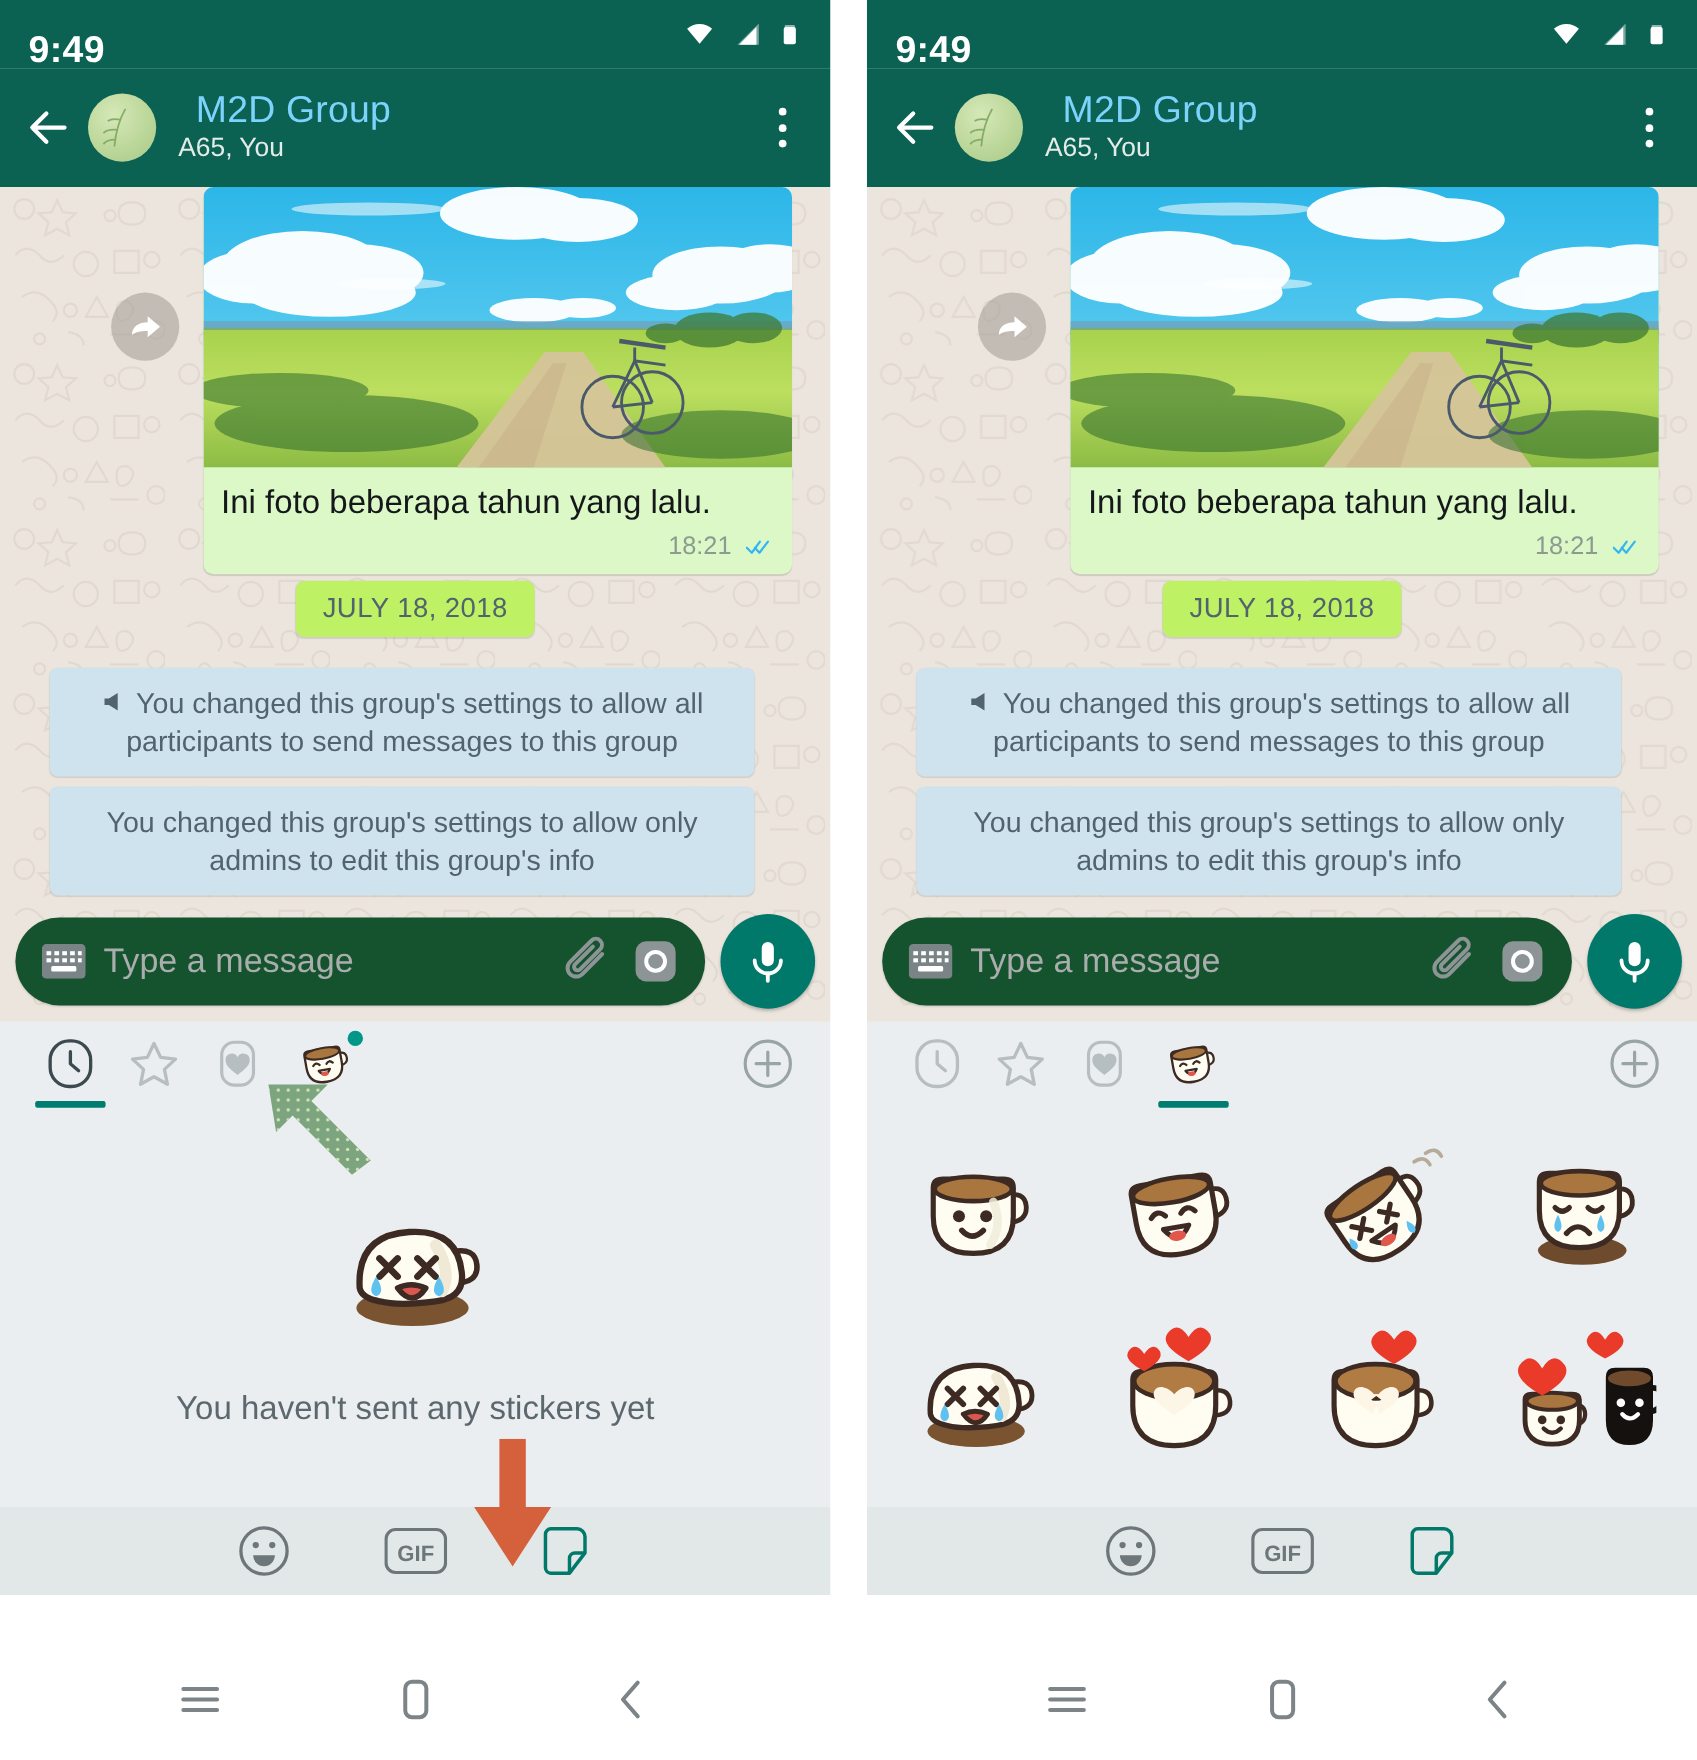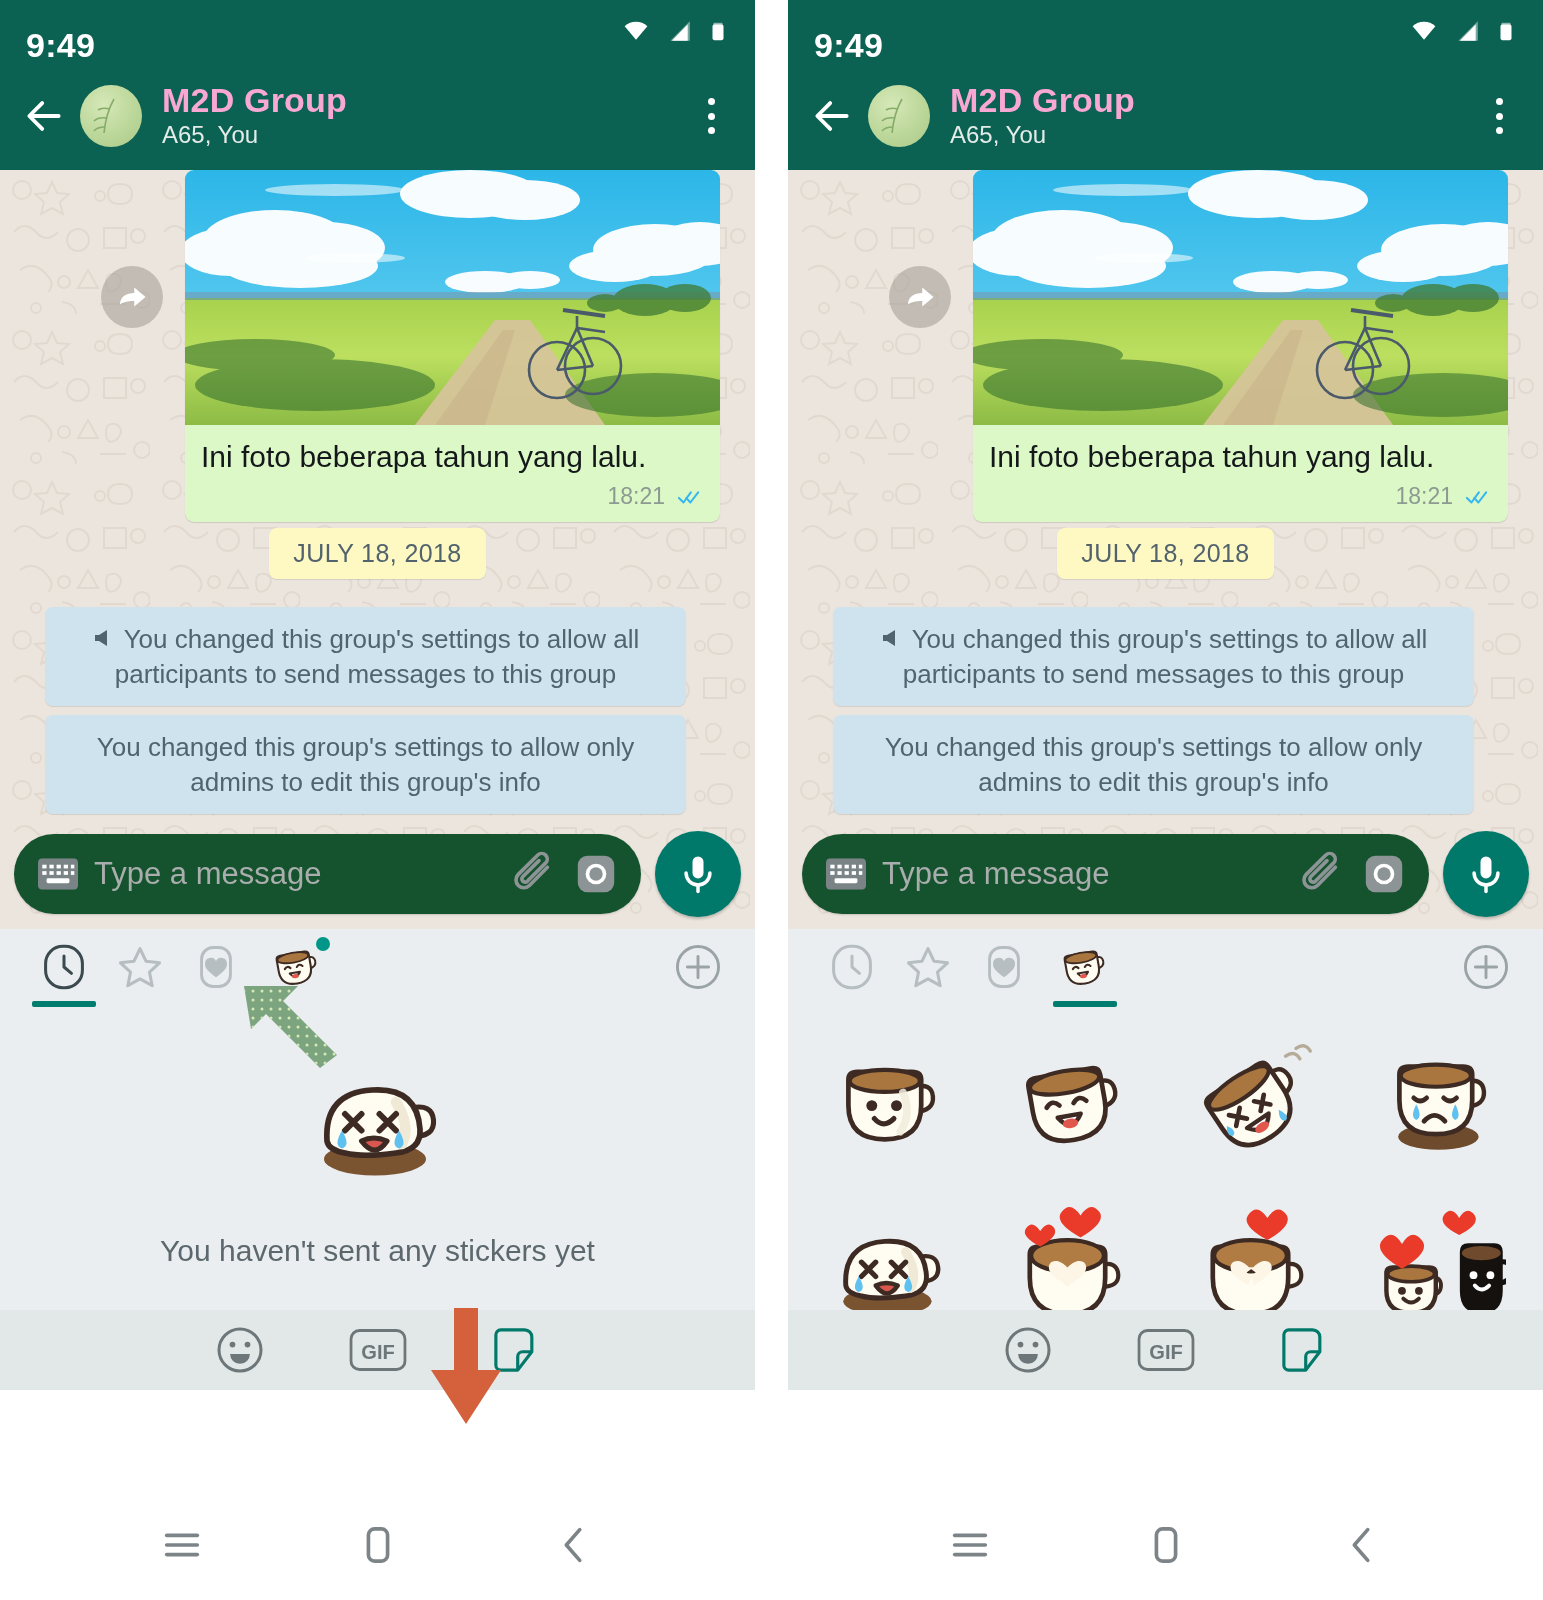--- a/index.html
+++ b/index.html
@@ -27,21 +27,21 @@
     display:flex; align-items:center; padding:0 22px;
   }
   .back-arrow { width:44px; height:44px; flex:none; }
   .avatar {
     width:62px; height:62px; border-radius:50%; margin-left:14px; flex:none;
     background: radial-gradient(circle at 38% 32%, #d6e8b8 0%, #bcd79a 55%, #a8c98a 100%);
     position:relative; overflow:hidden;
   }
   .avatar svg { position:absolute; inset:0; }
   .titles { margin-left:20px; display:flex; flex-direction:column; justify-content:center; }
-  .chat-title { color:#f9a8d4; font-size:34px; font-weight:bold; line-height:1.08; letter-spacing:.2px; }
+  .chat-title { color:#7dd3fc; font-size:34px; font-weight:normal; line-height:1.08; letter-spacing:.2px;margin-left:16px; }
   .chat-sub { color:#e4ece9; font-size:24px; line-height:1.25; margin-top:2px; }
   .kebab { margin-left:auto; width:44px; height:46px; display:flex; flex-direction:column;
            align-items:center; justify-content:space-between; padding:5px 0; }
   .kebab i { width:7px; height:7px; border-radius:50%; background:#fff; display:block; }
 
   
   .chat {
     position:relative; background:#ece5dd; height:759px; overflow:hidden;padding-left:32px;
   }
   .doodle { position:absolute; inset:0; opacity:.5; }
@@ -54,21 +54,21 @@
     background:#dcf8c6; border-radius:9px; overflow:hidden;
     box-shadow:0 1px 1px rgba(0,0,0,.13);
   }
   .photo { width:535px; height:255px; position:relative; overflow:hidden; display:block; }
   .bubble-text { font-size:30px; color:#14181b; padding:14px 16px 0 16px; line-height:1.2; }
   .bubble-meta { display:flex; align-items:center; justify-content:flex-end; gap:9px; padding:8px 16px 12px 0; }
   .bubble-time { font-size:23px; color:#8c9a91; }
 
   .divider-wrap { position:absolute; left:0; right:0; top:358px; display:flex; justify-content:center; }
   .date-chip {
-    background:#fef9c3; color:#52636d; font-size:25px; letter-spacing:.4px;
+    background:#bef264; color:#52636d; font-size:25px; letter-spacing:.4px;
     padding:11px 24px; border-radius:8px; box-shadow:0 1px 1px rgba(0,0,0,.1);
   }
 
   .sysmsg {
     position:absolute; left:45px; width:641px;
     background:#cfe3ef; color:#51636e; border-radius:8px;
     text-align:center; font-size:26px; line-height:1.33; padding:15px 22px;
     box-shadow:0 1px 1px rgba(0,0,0,.1);
   }
   .sysmsg.one { top:437px; }
@@ -89,21 +89,21 @@
   .kbd-icon { width:40px; height:32px; flex:none; }
   .placeholder { flex:1; color:#a9adad; font-size:31px; }
   .clip-icon, .cam-icon { width:46px; height:46px; flex:none; }
   .mic-btn {
     width:86px; height:86px; border-radius:50%; background:#00796b; margin-left:14px;
     display:flex; align-items:center; justify-content:center; flex:none;
     box-shadow:0 2px 3px rgba(0,0,0,.22);
   }
 
   
-  .stickerpanel { background:#eaeef0; height:461px; position:relative; overflow:hidden; }
+  .stickerpanel { background:#eaeef0; height:521px; position:relative; overflow:hidden; }
   .sticker-tabs { height:76px; display:flex; align-items:center; padding:0 26px; position:relative; }
   .tab { width:76px; height:76px; display:flex; align-items:center; justify-content:center; position:relative; }
   .tab .underline {
     position:absolute; left:50%; transform:translateX(-50%); bottom:-2px;
     width:64px; height:6px; background:#007d6e; border-radius:2px;
   }
   .tab.pack { width:86px; }
   .tab .dot { position:absolute; top:8px; right:10px; width:14px; height:14px; border-radius:50%; background:#009688; }
   .plus-tab { margin-left:auto; width:62px; height:62px; display:flex; align-items:center; justify-content:center; }
 

